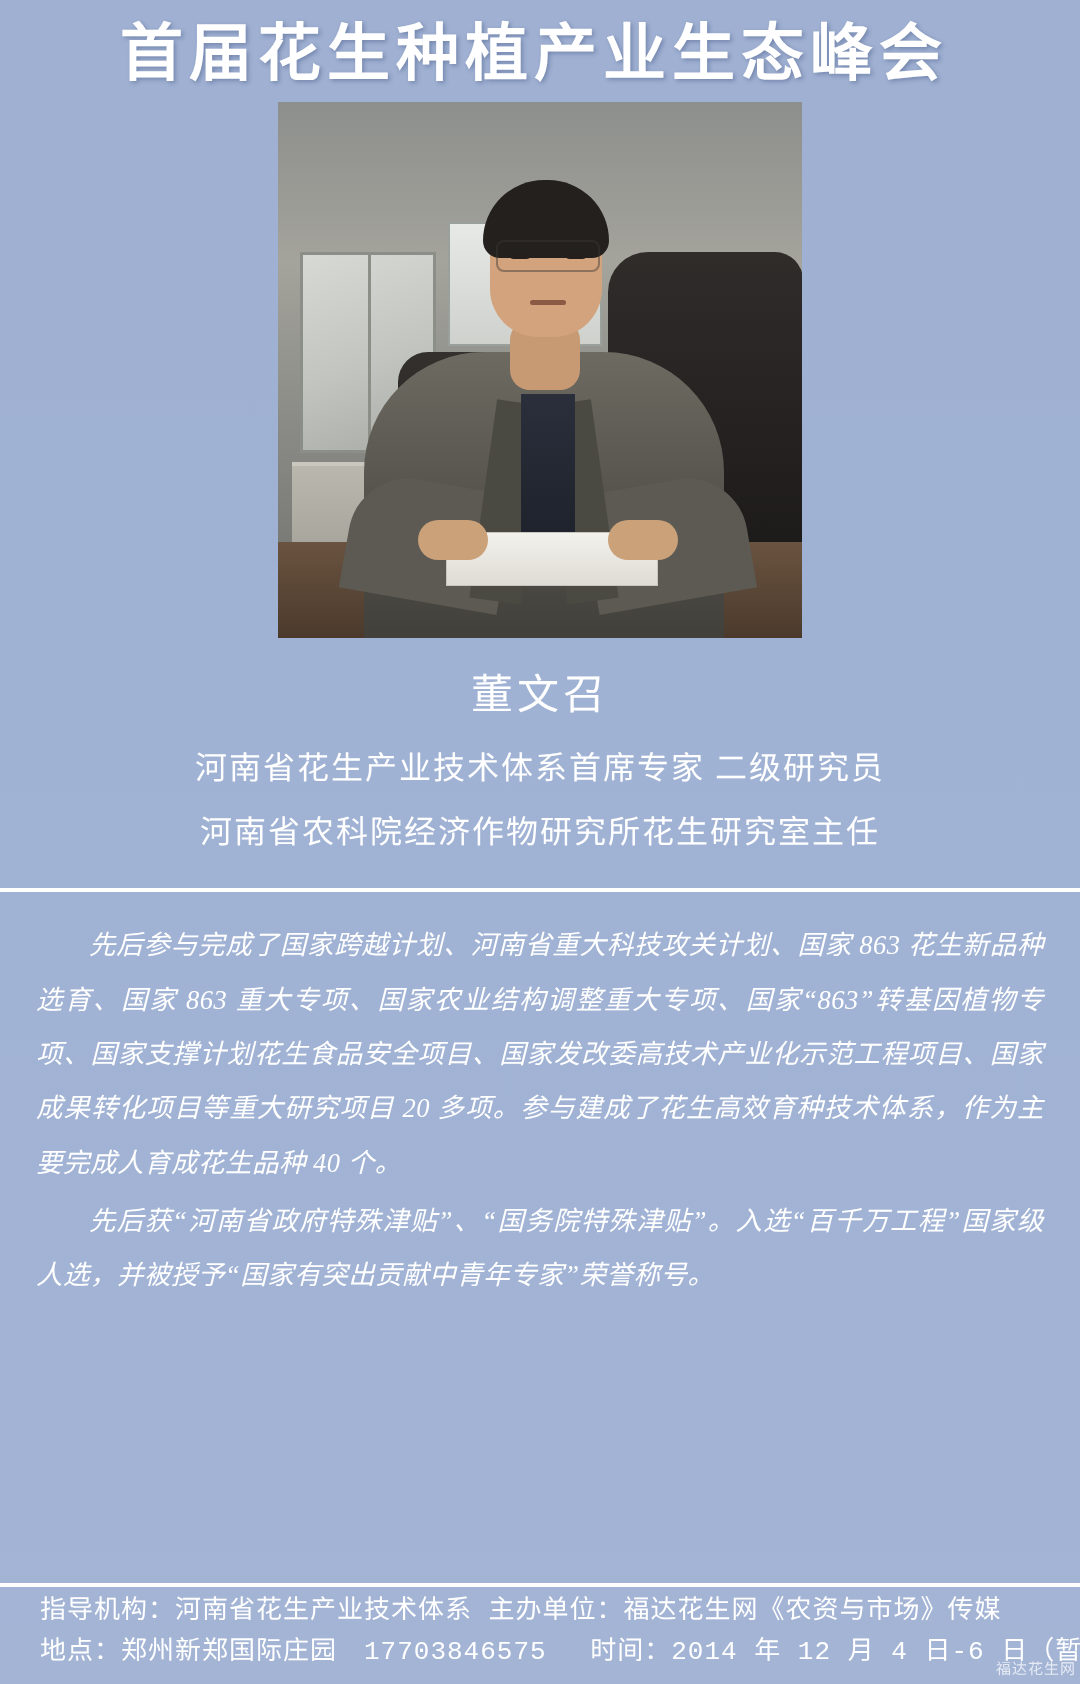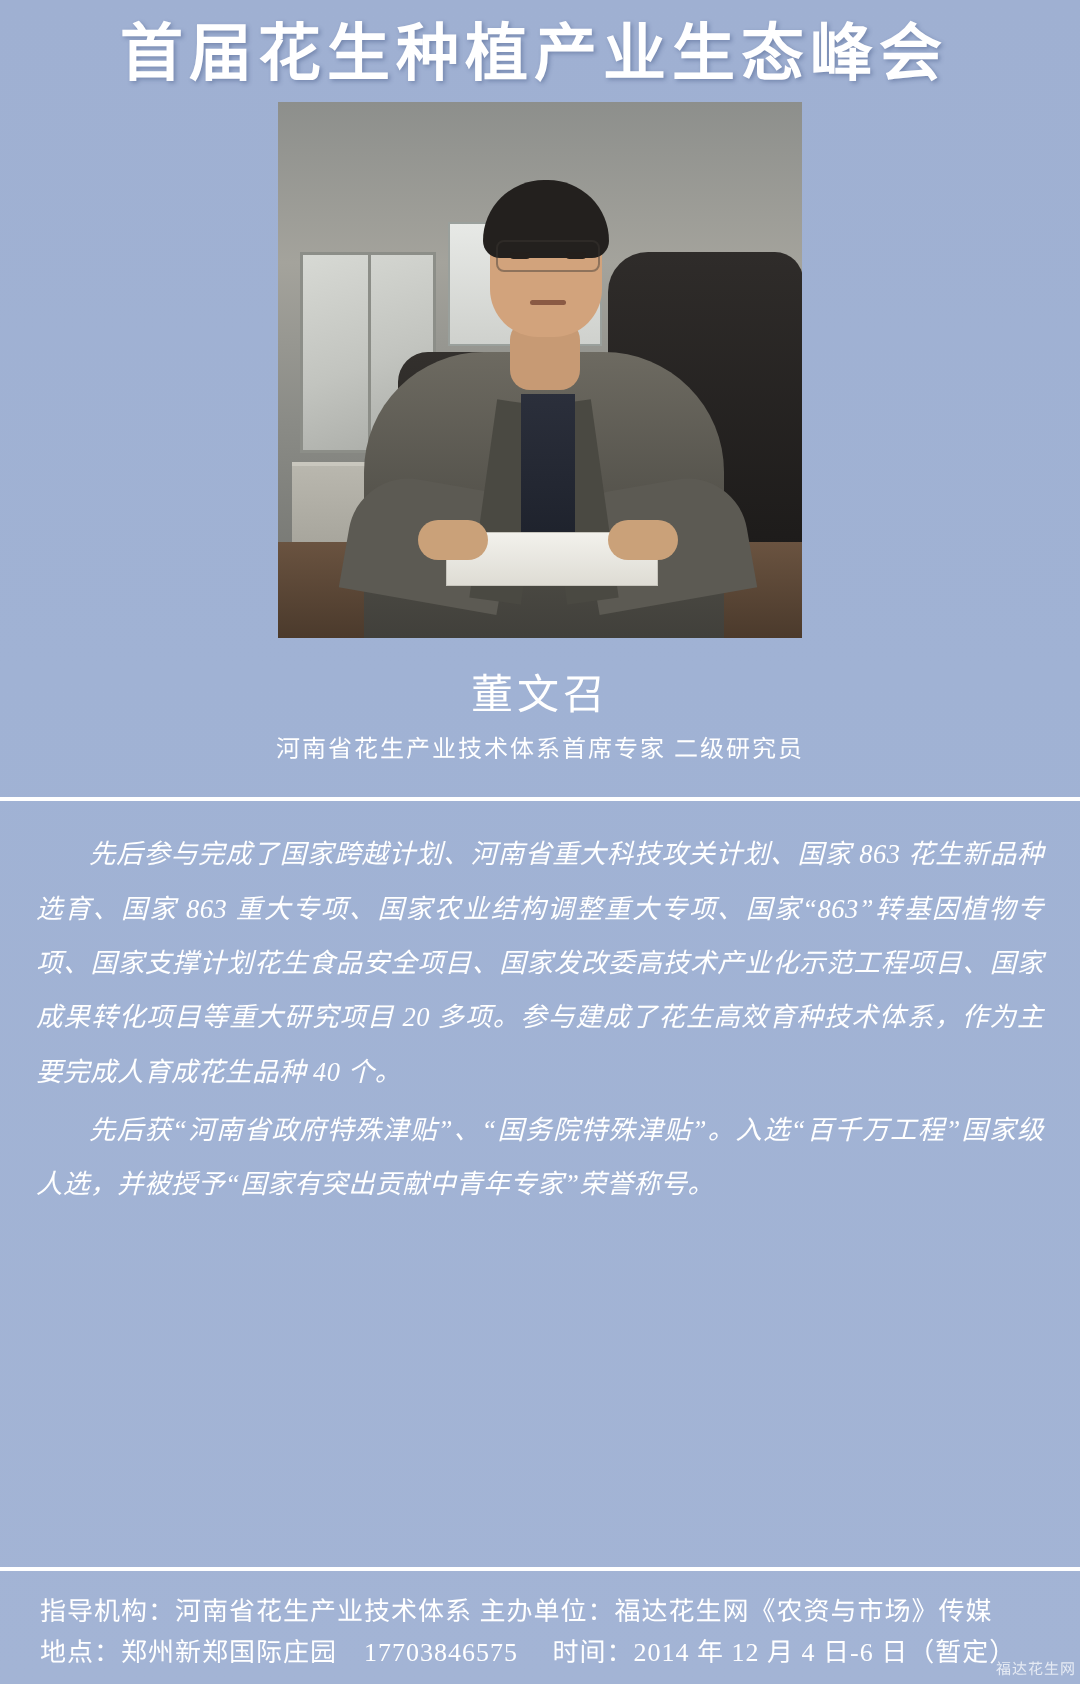--- a/index.html
+++ b/index.html
@@ -260,25 +260,25 @@
 
   
   .speaker {
     text-align: center;
     margin-top: 22px;
   }
   .speaker-name {
     font-size: 42px;
     letter-spacing: 4px;
     color: #ffffff;
-    margin-bottom: 4px;
+    margin-bottom: 15px;
     font-weight: normal;
   }
   .speaker-title {
-    font-size: 24px;
+    font-size: 32px;
     letter-spacing: 2px;
     color: #ffffff;
     line-height: 2.0;
   }
 
   
   .divider {
     width: 100%;
     height: 4px;
     background: #ffffff;
@@ -296,21 +296,22 @@
     line-height: 2.05;
     text-indent: 2em;
     letter-spacing: 0.5px;
     color: #ffffff;
     text-align: justify;
     font-style: italic;
   }
 
   
   .footer {
-    padding: 20px 40px 10px 40px;
+    padding: 4px 40px 10px 40px;
+    font-family: Liberation Mono, monospace;
   }
   .footer-line {
     font-size: 26px;
     letter-spacing: 1px;
     color: #ffffff;
     line-height: 1.6;
     white-space: nowrap;
   }
   .watermark {
     position: absolute;
@@ -354,20 +355,21 @@
       <div class="ph-mouth"></div>
       <div class="ph-book"></div>
       <div class="ph-hand-l"></div>
       <div class="ph-hand-r"></div>
     </div>
   </div>
 
   <div class="speaker">
     <div class="speaker-name">董文召</div>
     <div class="speaker-title">河南省花生产业技术体系首席专家  二级研究员</div>
+    <div class="speaker-title">河南省农科院经济作物研究所花生研究室主任</div>
   </div>
 
   <div class="divider"></div>
 
   <div class="bio">
     <p>先后参与完成了国家跨越计划、河南省重大科技攻关计划、国家 863 花生新品种选育、国家 863 重大专项、国家农业结构调整重大专项、国家“863”转基因植物专项、国家支撑计划花生食品安全项目、国家发改委高技术产业化示范工程项目、国家成果转化项目等重大研究项目 20 多项。参与建成了花生高效育种技术体系，作为主要完成人育成花生品种 40 个。</p>
     <p>先后获“河南省政府特殊津贴”、“国务院特殊津贴”。入选“百千万工程”国家级人选，并被授予“国家有突出贡献中青年专家”荣誉称号。</p>
   </div>
 
   <div class="divider"></div>

